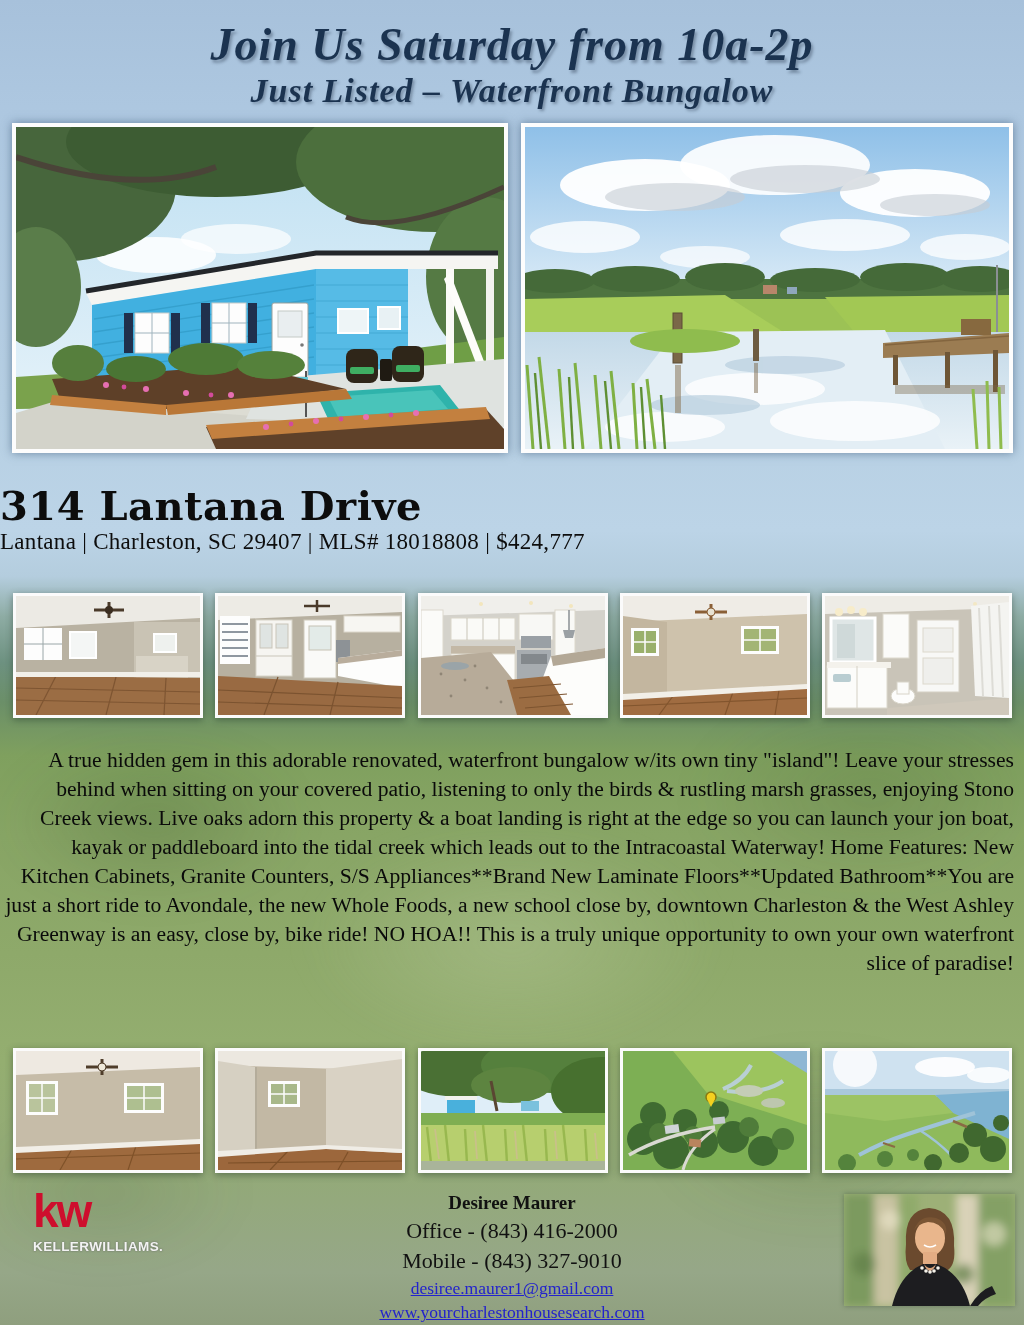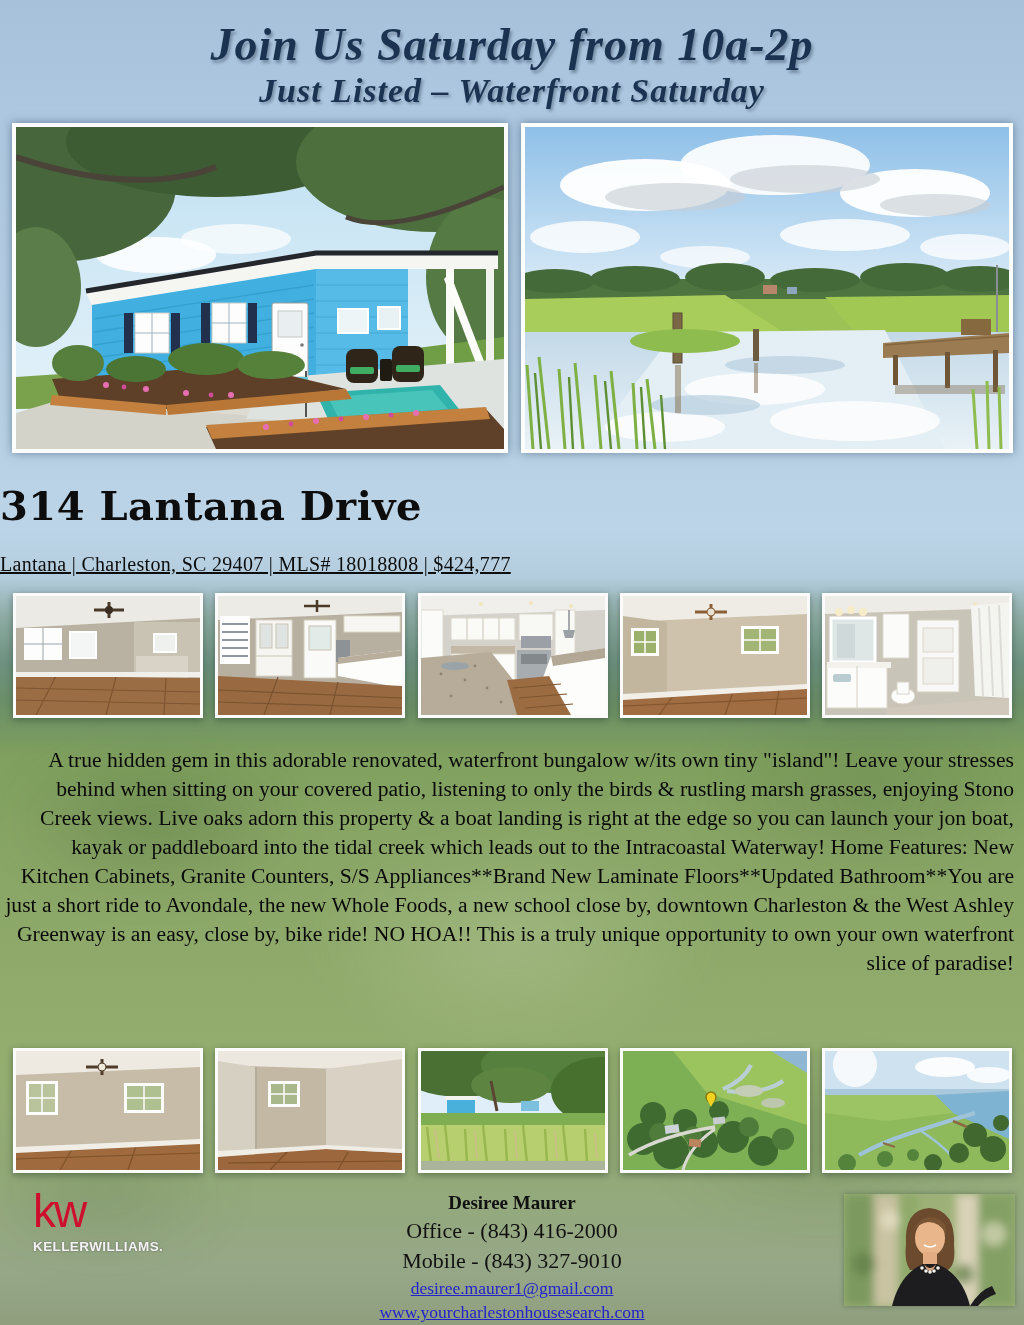--- a/index.html
+++ b/index.html
@@ -28,33 +28,33 @@
     text-shadow:2px 2px 3px rgba(25,40,60,.35);line-height:1.2;}
   
   .photo-frame{position:absolute;background:#fdfdfd;padding:4px;
     box-shadow:0 0 9px rgba(45,75,105,.55);}
   .photo-frame svg{display:block;}
   .main-left{left:12px;top:123px;}
   .main-right{left:521px;top:123px;}
   
   .address-block{position:absolute;top:482px;left:0;right:0;color:#0d0d0d;}
   .addr-title{font-family:"DejaVu Serif","Liberation Serif",serif;font-size:40px;font-weight:700;letter-spacing:.5px;}
-  .addr-meta{font-size:20px;margin-top:24px;letter-spacing:.3px;text-decoration:underline;}
+  .addr-meta{font-size:23px;margin-top:0;letter-spacing:.3px;}
   
   .thumb-row{position:absolute;left:13px;width:999px;display:flex;justify-content:space-between;}
   .row1{top:593px;} .row2{top:1048px;}
   .thumb{width:184px;height:119px;background:#fbfbfb;padding:3px;
     box-shadow:0 2px 7px rgba(30,50,35,.45);}
   .thumb svg{display:block;}
   
   .description{position:absolute;top:746px;left:4px;right:10px;text-align:right;
     font-size:21.6px;line-height:1.345;color:#0a0a0a;}
   
   .kw-logo{position:absolute;left:33px;top:1192px;font-family:"Liberation Sans",sans-serif;}
-  .kw-mark{font-size:46px;font-weight:400;color:#ce0e2d;letter-spacing:-2px;line-height:.85;}
+  .kw-mark{font-size:46px;font-weight:700;color:#ce0e2d;letter-spacing:-2px;line-height:.85;}
   .kw-name{font-size:13.5px;font-weight:700;color:#f3f3f3;letter-spacing:.4px;margin-top:8px;
     text-shadow:0 0 2px rgba(90,90,90,.9);}
   .office-address{position:absolute;left:6px;top:1250px;width:172px;text-align:center;
     font-size:16.5px;line-height:1.42;color:#161616;}
   .agent-block{position:absolute;left:312px;top:1192px;width:400px;text-align:center;color:#111;}
   .agent-name{font-size:19px;font-weight:700;}
   .agent-phone{font-size:22px;margin-top:4px;}
   .agent-link{display:inline-block;font-size:17.5px;color:#2222cc;margin-top:5px;}
   .agent-link-row{line-height:1.1;}
   .headshot{position:absolute;left:844px;top:1194px;width:171px;height:112px;
@@ -62,21 +62,21 @@
   .headshot svg{display:block;}
 </style>
 </head>
 <body>
 
 <div class="page">
   <div class="bg-texture"></div>
 
   <div class="header">
     <div class="header-line1">Join Us Saturday from 10a-2p</div>
-    <div class="header-line2">Just Listed – Waterfront Saturday</div>
+    <div class="header-line2">Just Listed – Waterfront Bungalow</div>
   </div>
 
   <div class="photo-frame main-left" role="img" aria-label="blue waterfront bungalow exterior with carport, patio and landscaped beds">
     <svg width="488" height="322" viewBox="0 0 488 322" preserveAspectRatio="none">
       <defs>
         <linearGradient id="skyA" x1="0" y1="0" x2="0" y2="1">
           <stop offset="0" stop-color="#bfe0f2"></stop>
             <stop offset="1" stop-color="#e9f4fa"></stop>
         </linearGradient>
       </defs>

